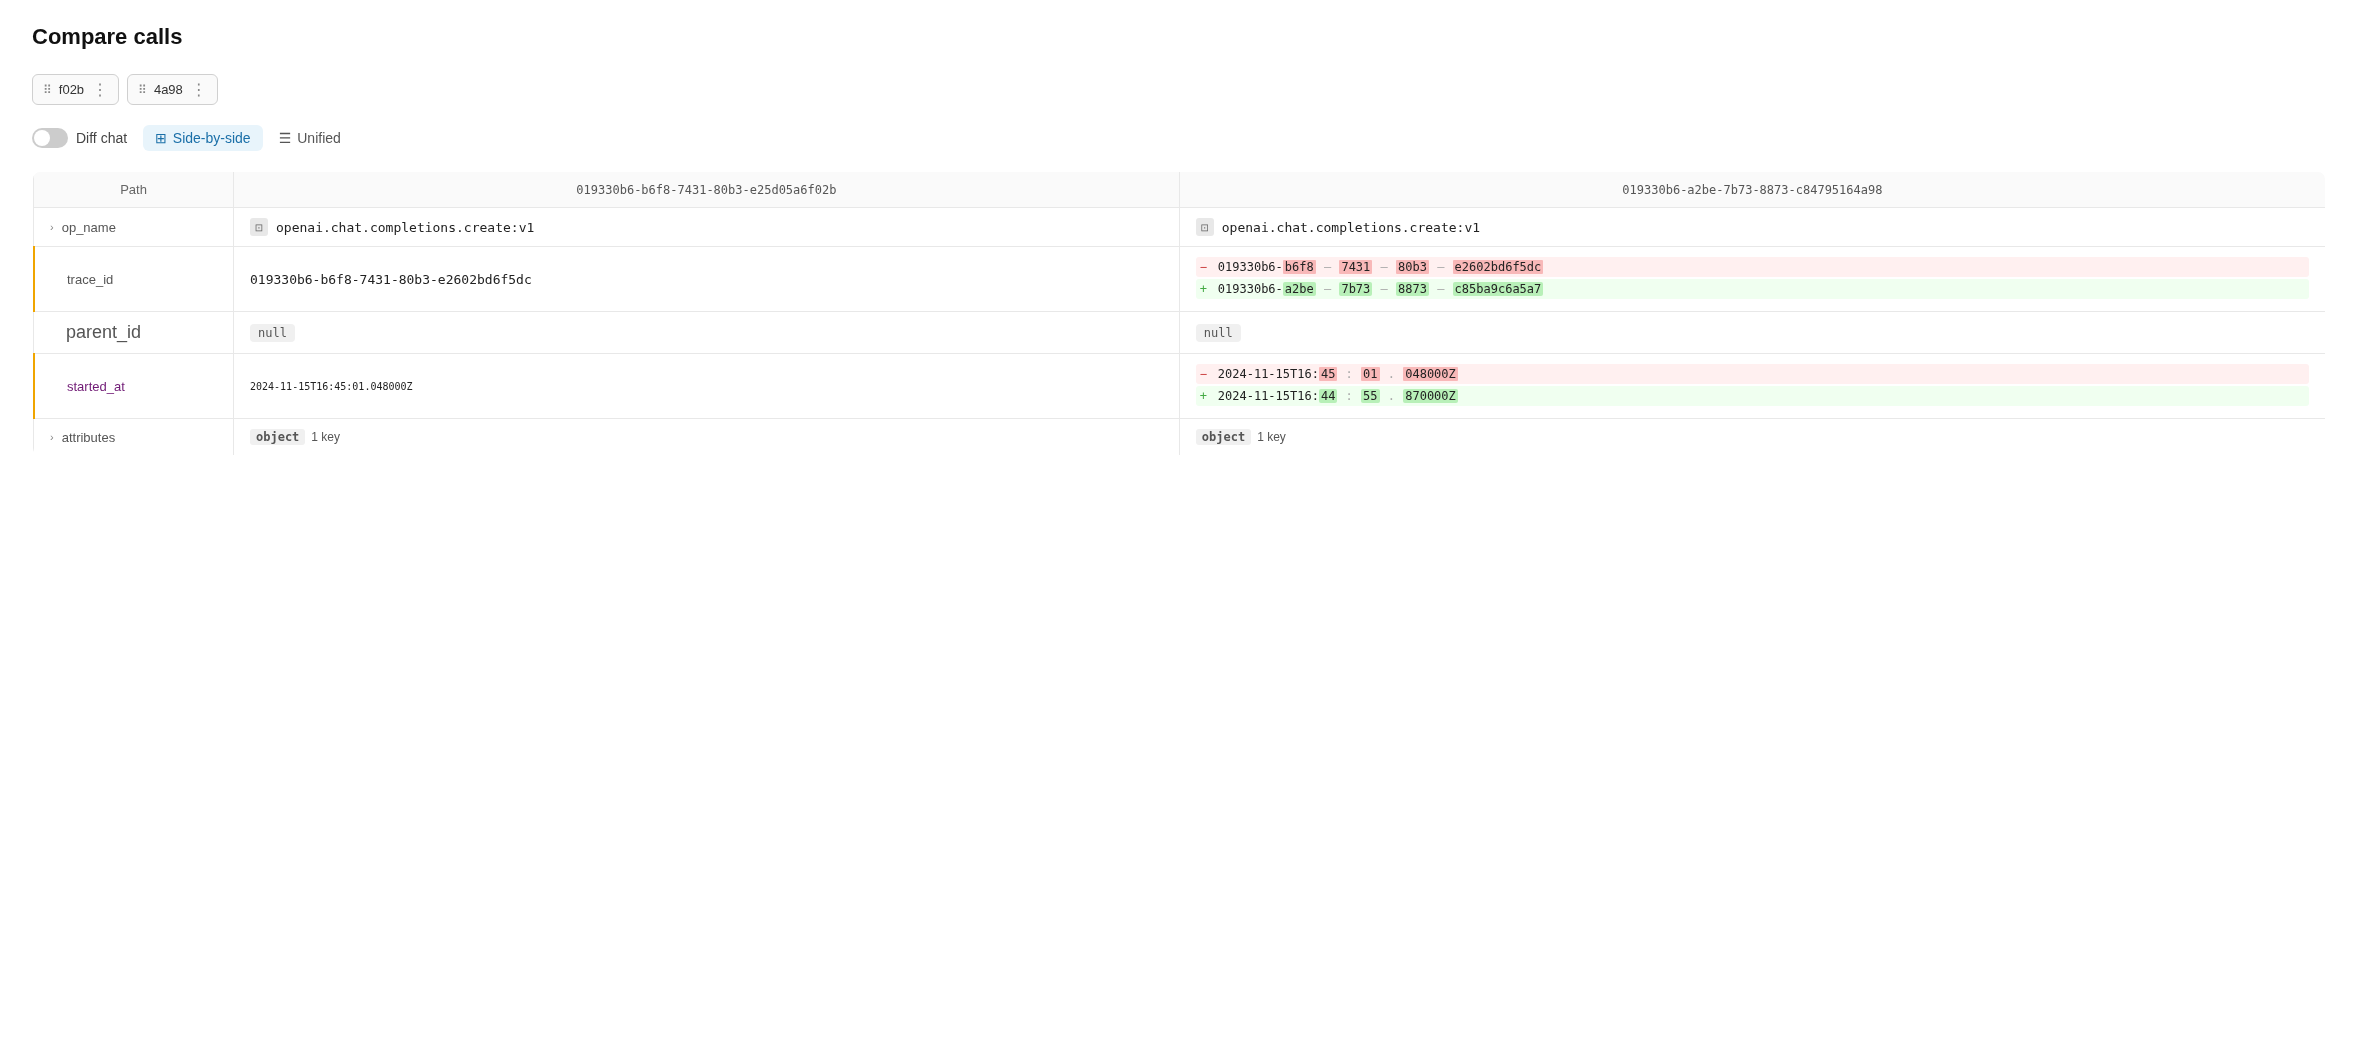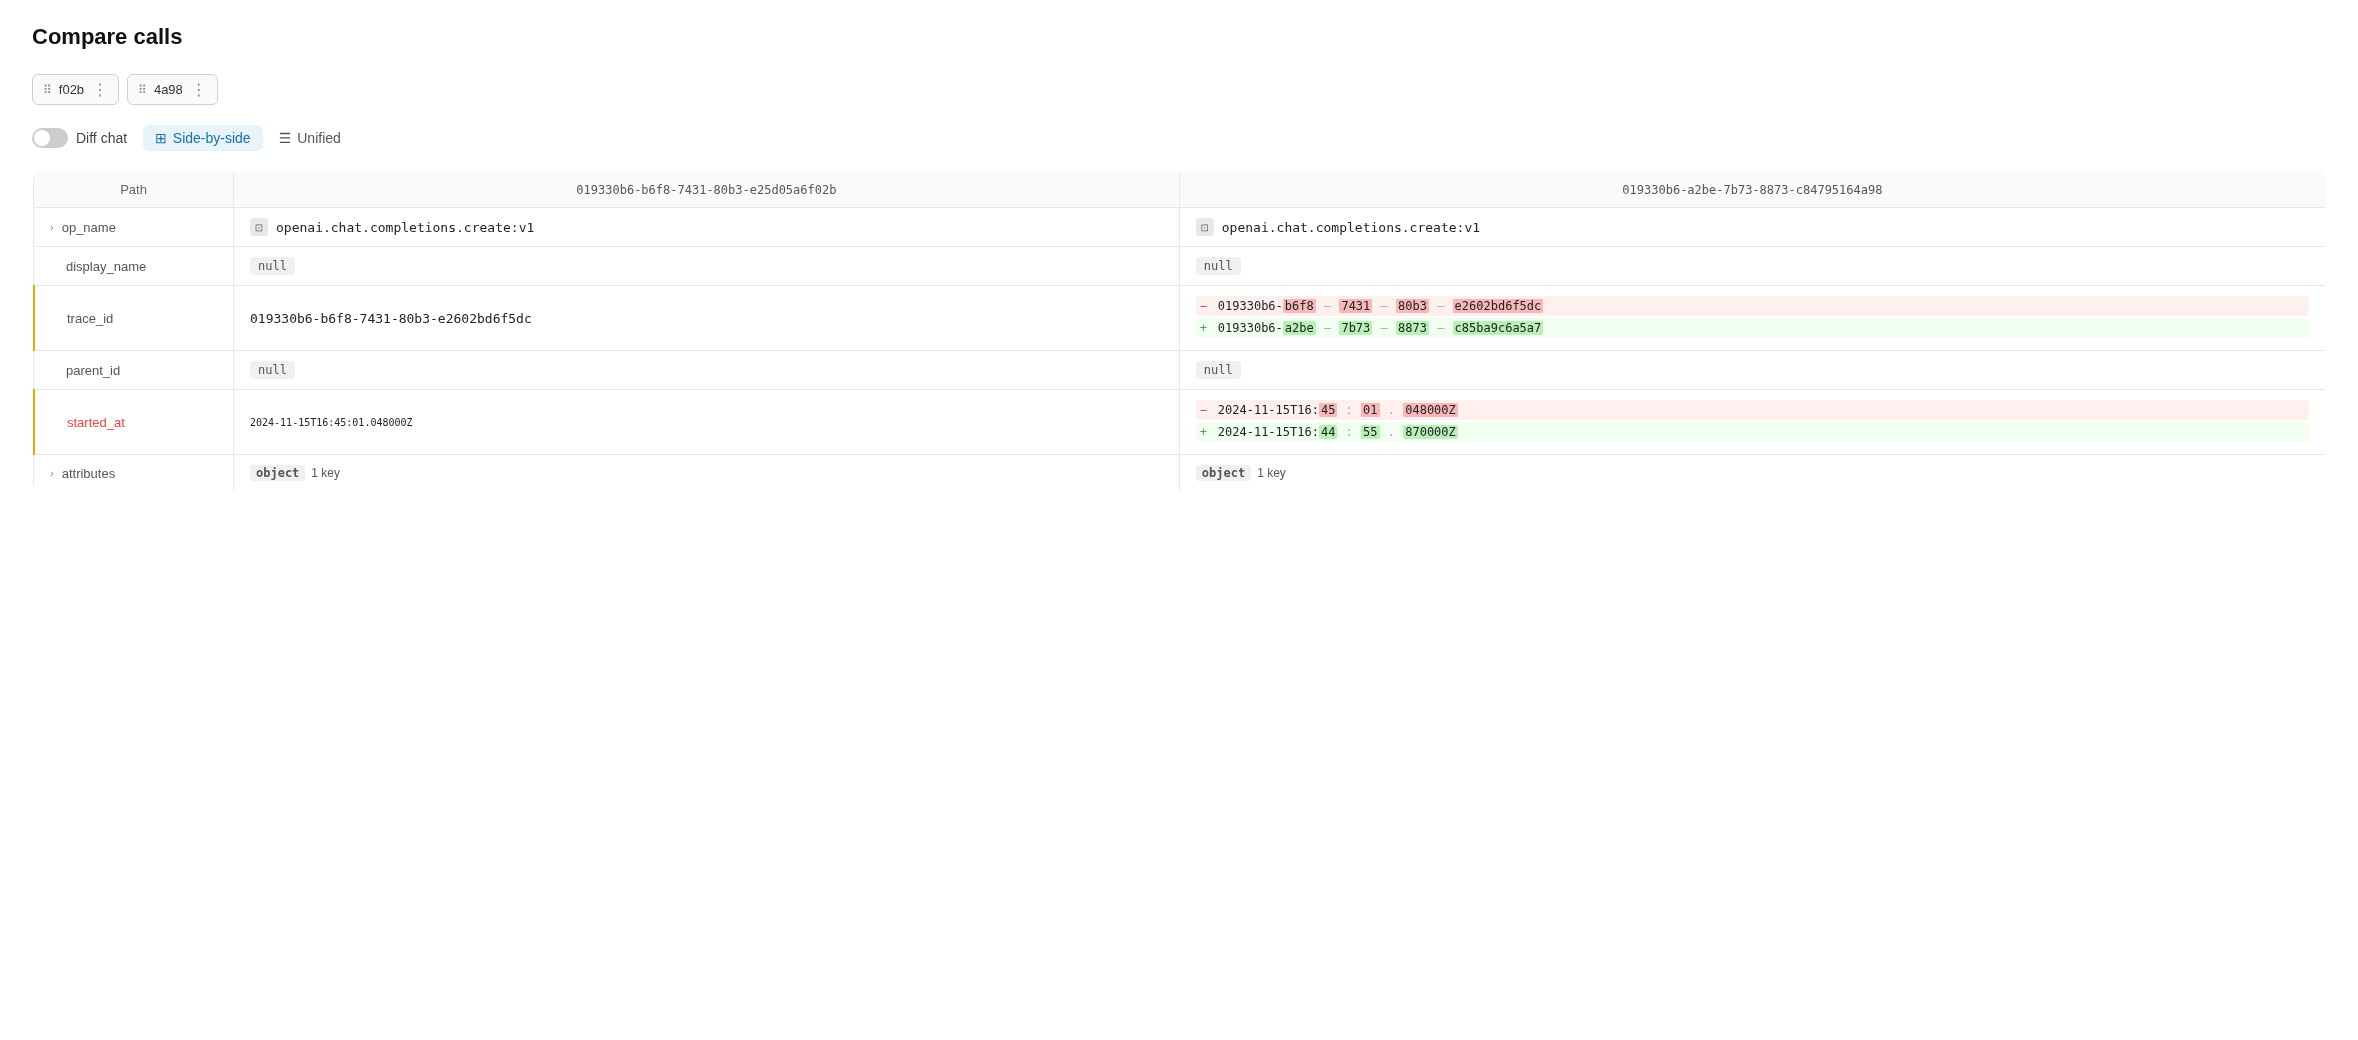--- a/index.html
+++ b/index.html
@@ -294,58 +294,49 @@
             <span style="font-family: monospace; font-size: 13px;">openai.chat.completions.create:v1</span>
           </div>
         </td>
         <td class="value-cell">
           <div class="op-name-cell">
             <span class="op-icon">⊡</span>
             <span style="font-family: monospace; font-size: 13px;">openai.chat.completions.create:v1</span>
           </div>
         </td>
       </tr>
-      <tr>
-        <td style="color: rgb(85, 85, 85); font-size: 13px;"><span style="margin-left:16px;">display_name</span></td>
-        <td class="value-cell">
-          <div><span class="null-badge">null</span></div>
-        </td>
-        <td class="value-cell">
-          <div><span class="null-badge">null</span></div>
-        </td>
-      </tr>
       <tr class="row-changed">
         <td style="color: rgb(85, 85, 85); font-size: 13px;"><span style="margin-left:16px;">trace_id</span></td>
         <td class="value-cell">
           <div class="mono" style="font-family: monospace; font-size: 13px;">019330b6-b6f8-7431-80b3-e2602bd6f5dc</div>
         </td>
         <td class="value-cell diff-cell">
           <div>
             <div class="diff-line removed">
               <span class="diff-prefix minus">−</span>
               <span style="font-family: monospace; font-size: 12px;">019330b6-<span class="diff-highlight-red">b6f8</span><span class="diff-sep"> – </span><span class="diff-highlight-red">7431</span><span class="diff-sep"> – </span><span class="diff-highlight-red">80b3</span><span class="diff-sep"> – </span><span class="diff-highlight-red">e2602bd6f5dc</span></span>
             </div>
             <div class="diff-line added">
               <span class="diff-prefix plus">+</span>
               <span style="font-family: monospace; font-size: 12px;">019330b6-<span class="diff-highlight-green">a2be</span><span class="diff-sep"> – </span><span class="diff-highlight-green">7b73</span><span class="diff-sep"> – </span><span class="diff-highlight-green">8873</span><span class="diff-sep"> – </span><span class="diff-highlight-green">c85ba9c6a5a7</span></span>
             </div>
           </div>
         </td>
       </tr>
       <tr>
-        <td style="color: rgb(85, 85, 85); font-size: 13px;"><span style="margin-left:16px;">parent_id</span></td>
+        <td style="color: rgb(85, 85, 85); font-size: 18px;"><span style="margin-left:16px;">parent_id</span></td>
         <td class="value-cell">
           <div><span class="null-badge">null</span></div>
         </td>
         <td class="value-cell">
           <div><span class="null-badge">null</span></div>
         </td>
       </tr>
       <tr class="row-changed">
-        <td style="color: #ef4444; font-size: 13px;"><span style="margin-left:16px;">started_at</span></td>
+        <td style="color: #701a75; font-size: 13px;"><span style="margin-left:16px;">started_at</span></td>
         <td class="value-cell">
           <div class="mono" style="font-family: monospace; font-size: 10px;">2024-11-15T16:45:01.048000Z</div>
         </td>
         <td class="value-cell diff-cell">
           <div>
             <div class="diff-line removed">
               <span class="diff-prefix minus">−</span>
               <span style="font-family: monospace; font-size: 12px;">2024-11-15T16:<span class="diff-highlight-red">45</span><span class="diff-sep"> : </span><span class="diff-highlight-red">01</span><span class="diff-sep"> . </span><span class="diff-highlight-red">048000Z</span></span>
             </div>
             <div class="diff-line added">

